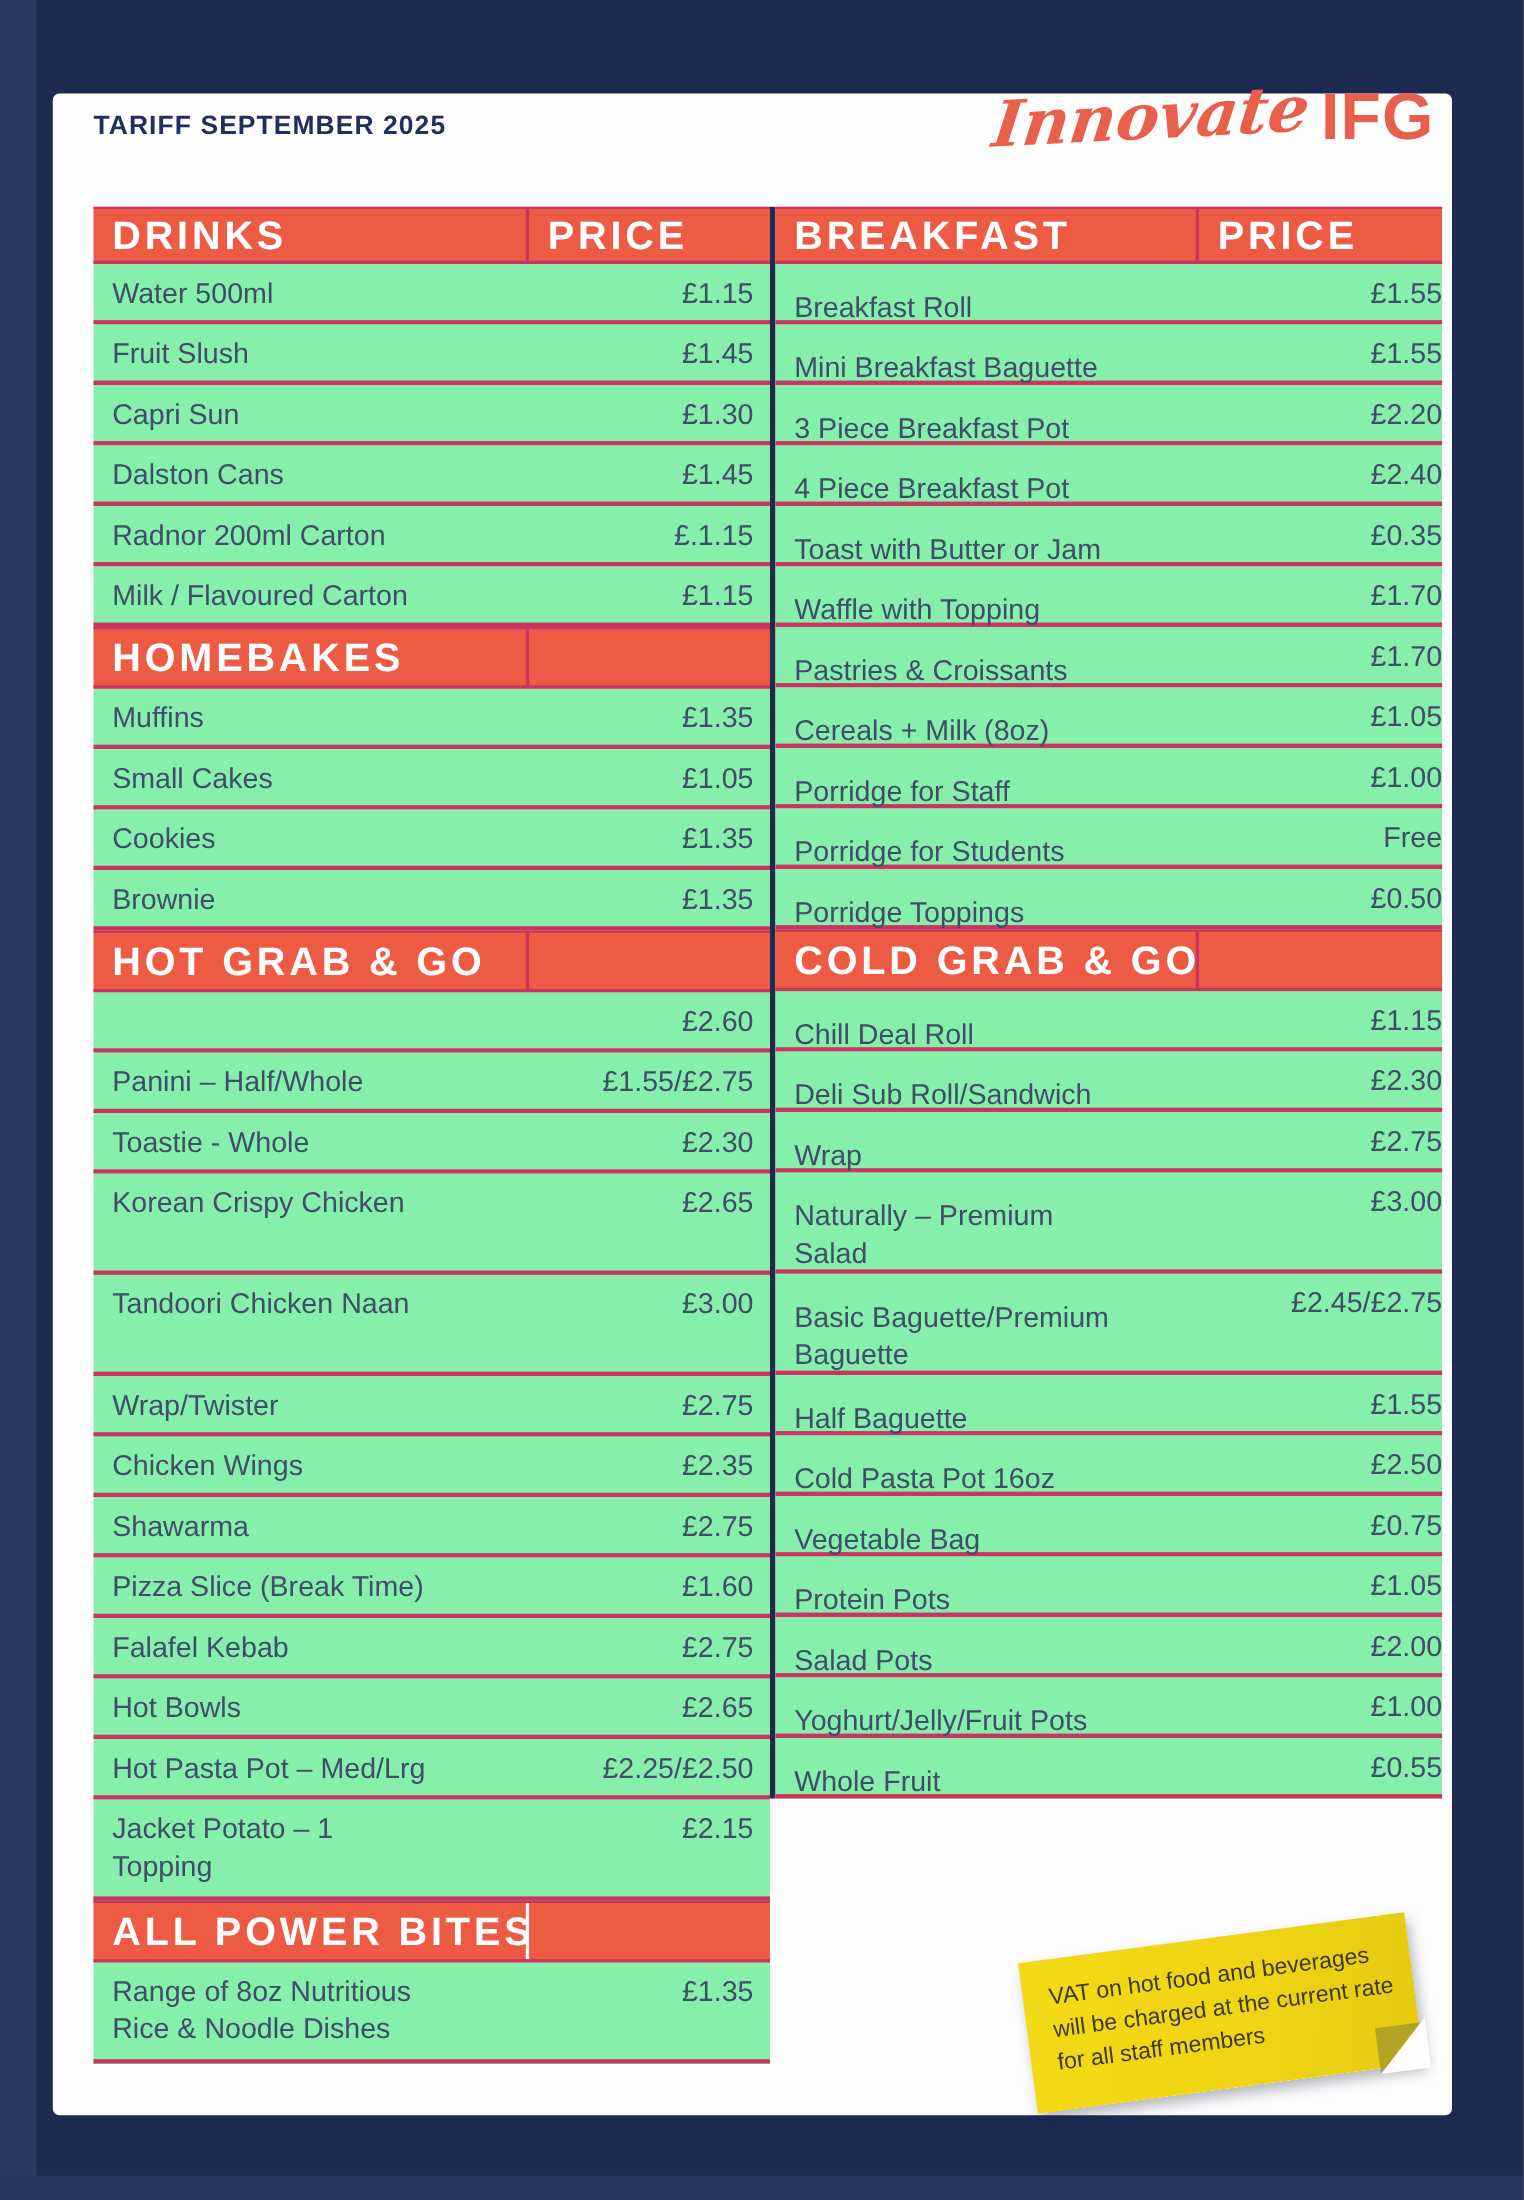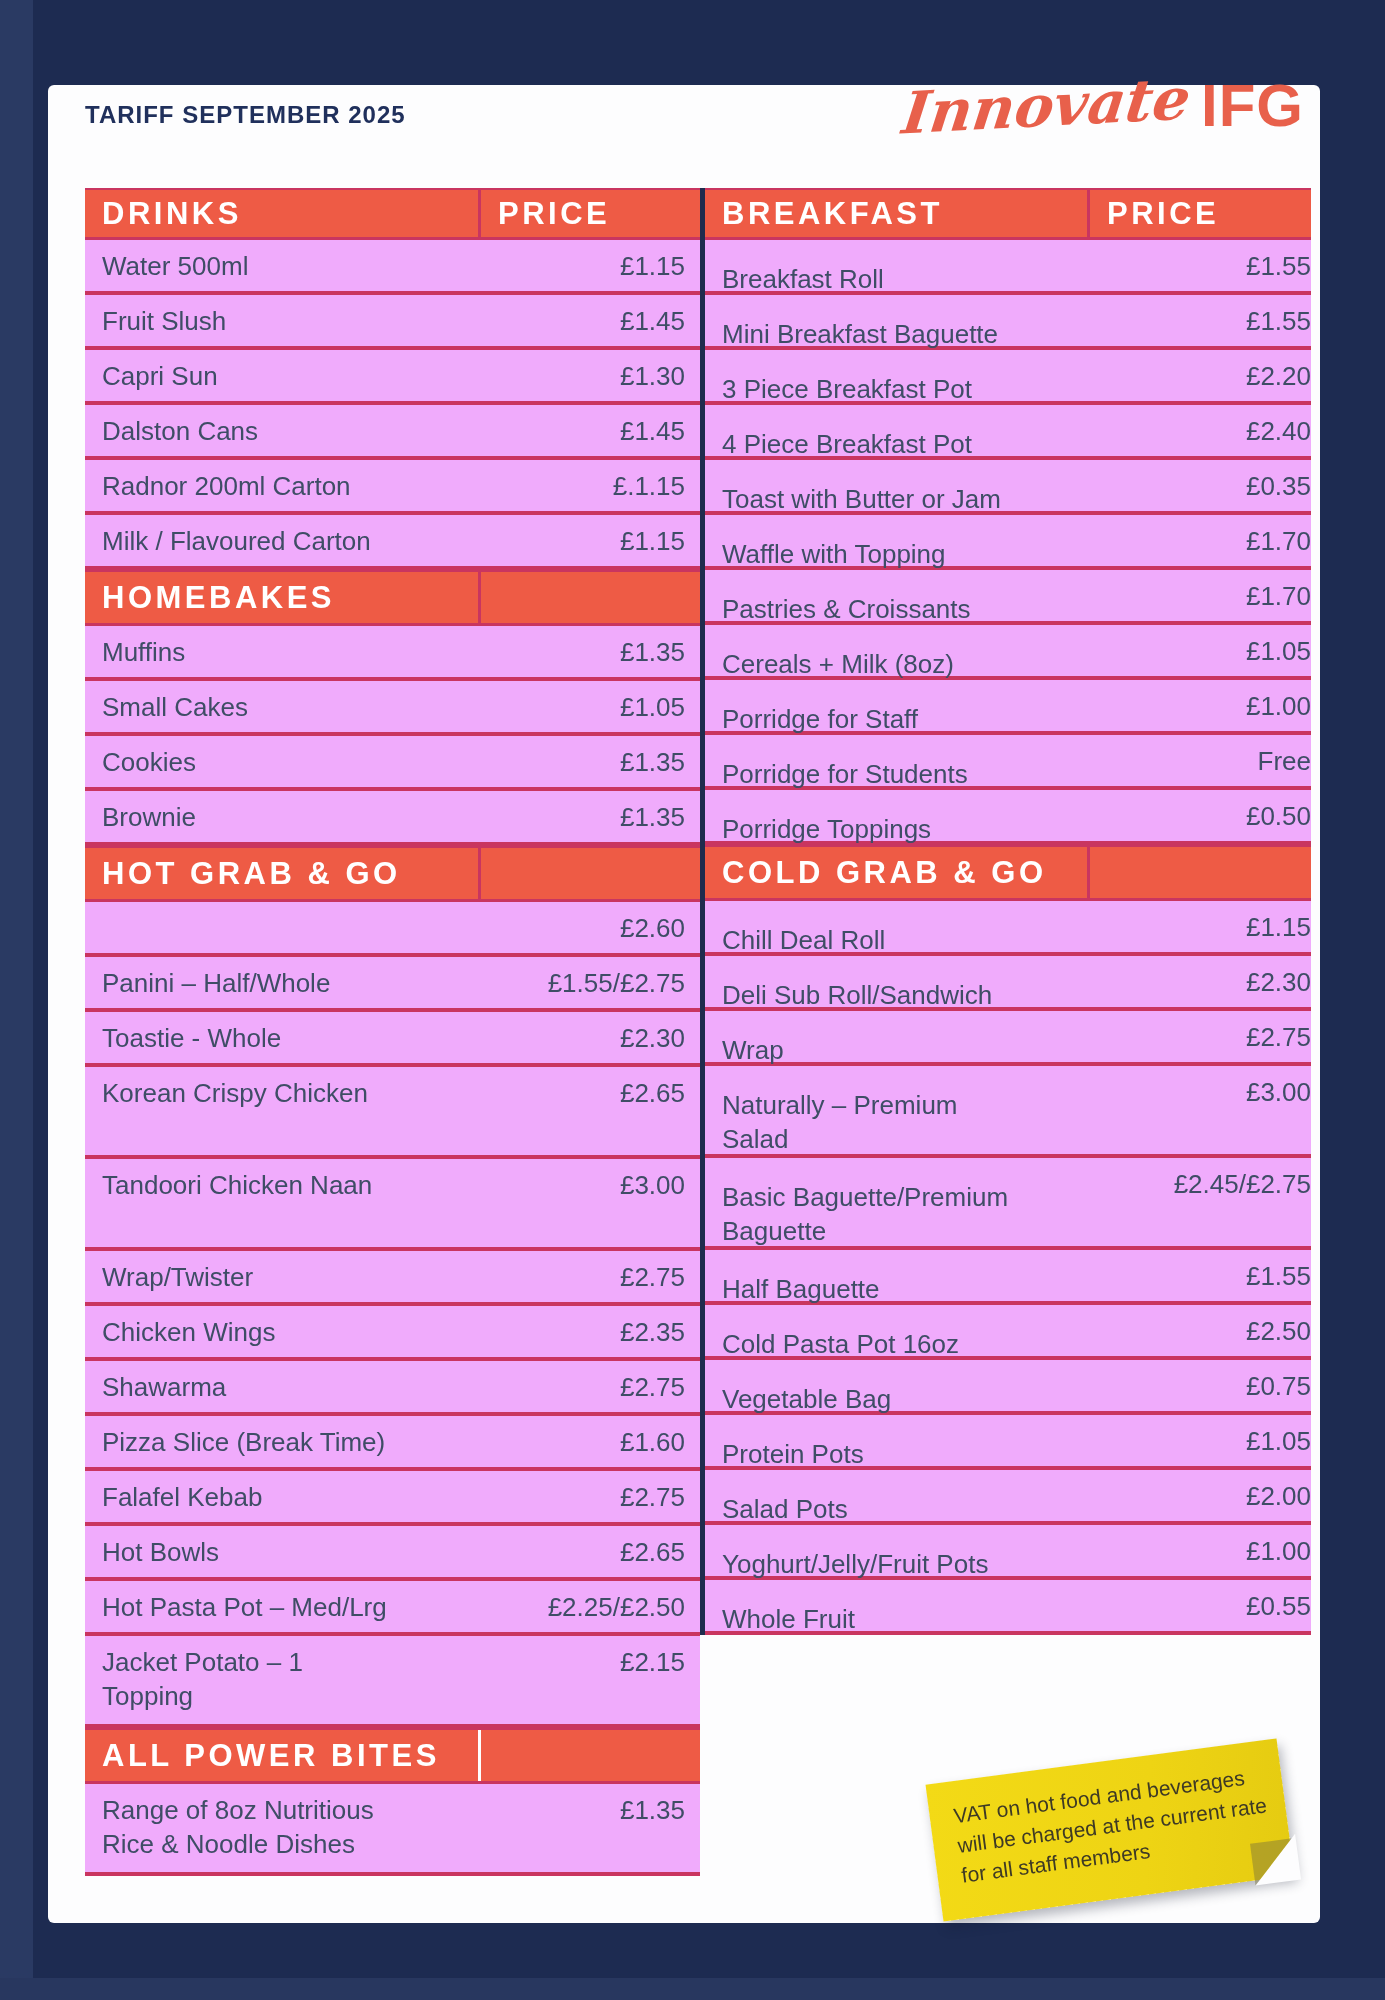--- a/index.html
+++ b/index.html
@@ -41,28 +41,28 @@
     background:#ee5b45; height:56px;
     border-top:2px solid #c93560; border-bottom:3px solid #c93560;
   }
   .sec-header-top{height:52px;}
   .sec-name-cell{box-sizing:border-box; padding-left:17px; display:flex; align-items:center; height:100%;}
   .col-left .sec-name-cell{width:393px;}
   .col-right .sec-name-cell{width:382px;}
   .sec-divider{width:3px; align-self:stretch;}
   .sec-price-cell{flex:1; box-sizing:border-box; padding-left:17px; display:flex; align-items:center; height:100%;}
   .sec-title,.sec-price-label{
-    color:#ffffff; font-weight:bold; font-size:31px; letter-spacing:3.5px;
+    color:#ffffff; font-weight:bold; font-size:36px; letter-spacing:3.5px;
     text-transform:uppercase; white-space:nowrap;
   }
 
   
   .row{
     display:flex; box-sizing:border-box; height:55px;
-    border-bottom:4px solid #c93560; background:#f0abfc;
+    border-bottom:4px solid #c93560; background:#86efac;
   }
   .row.tall{height:92px;}
   .row .name{
     box-sizing:border-box; padding:9px 6px 0 17px;
     font-size:26px; line-height:34px; color:#3f4d66;
   }
   .col-left .row .name{width:393px;}
   .col-right .row .name{width:382px;margin-top:13px;}
   .row .name .l2{display:block;}
   .row .price{

